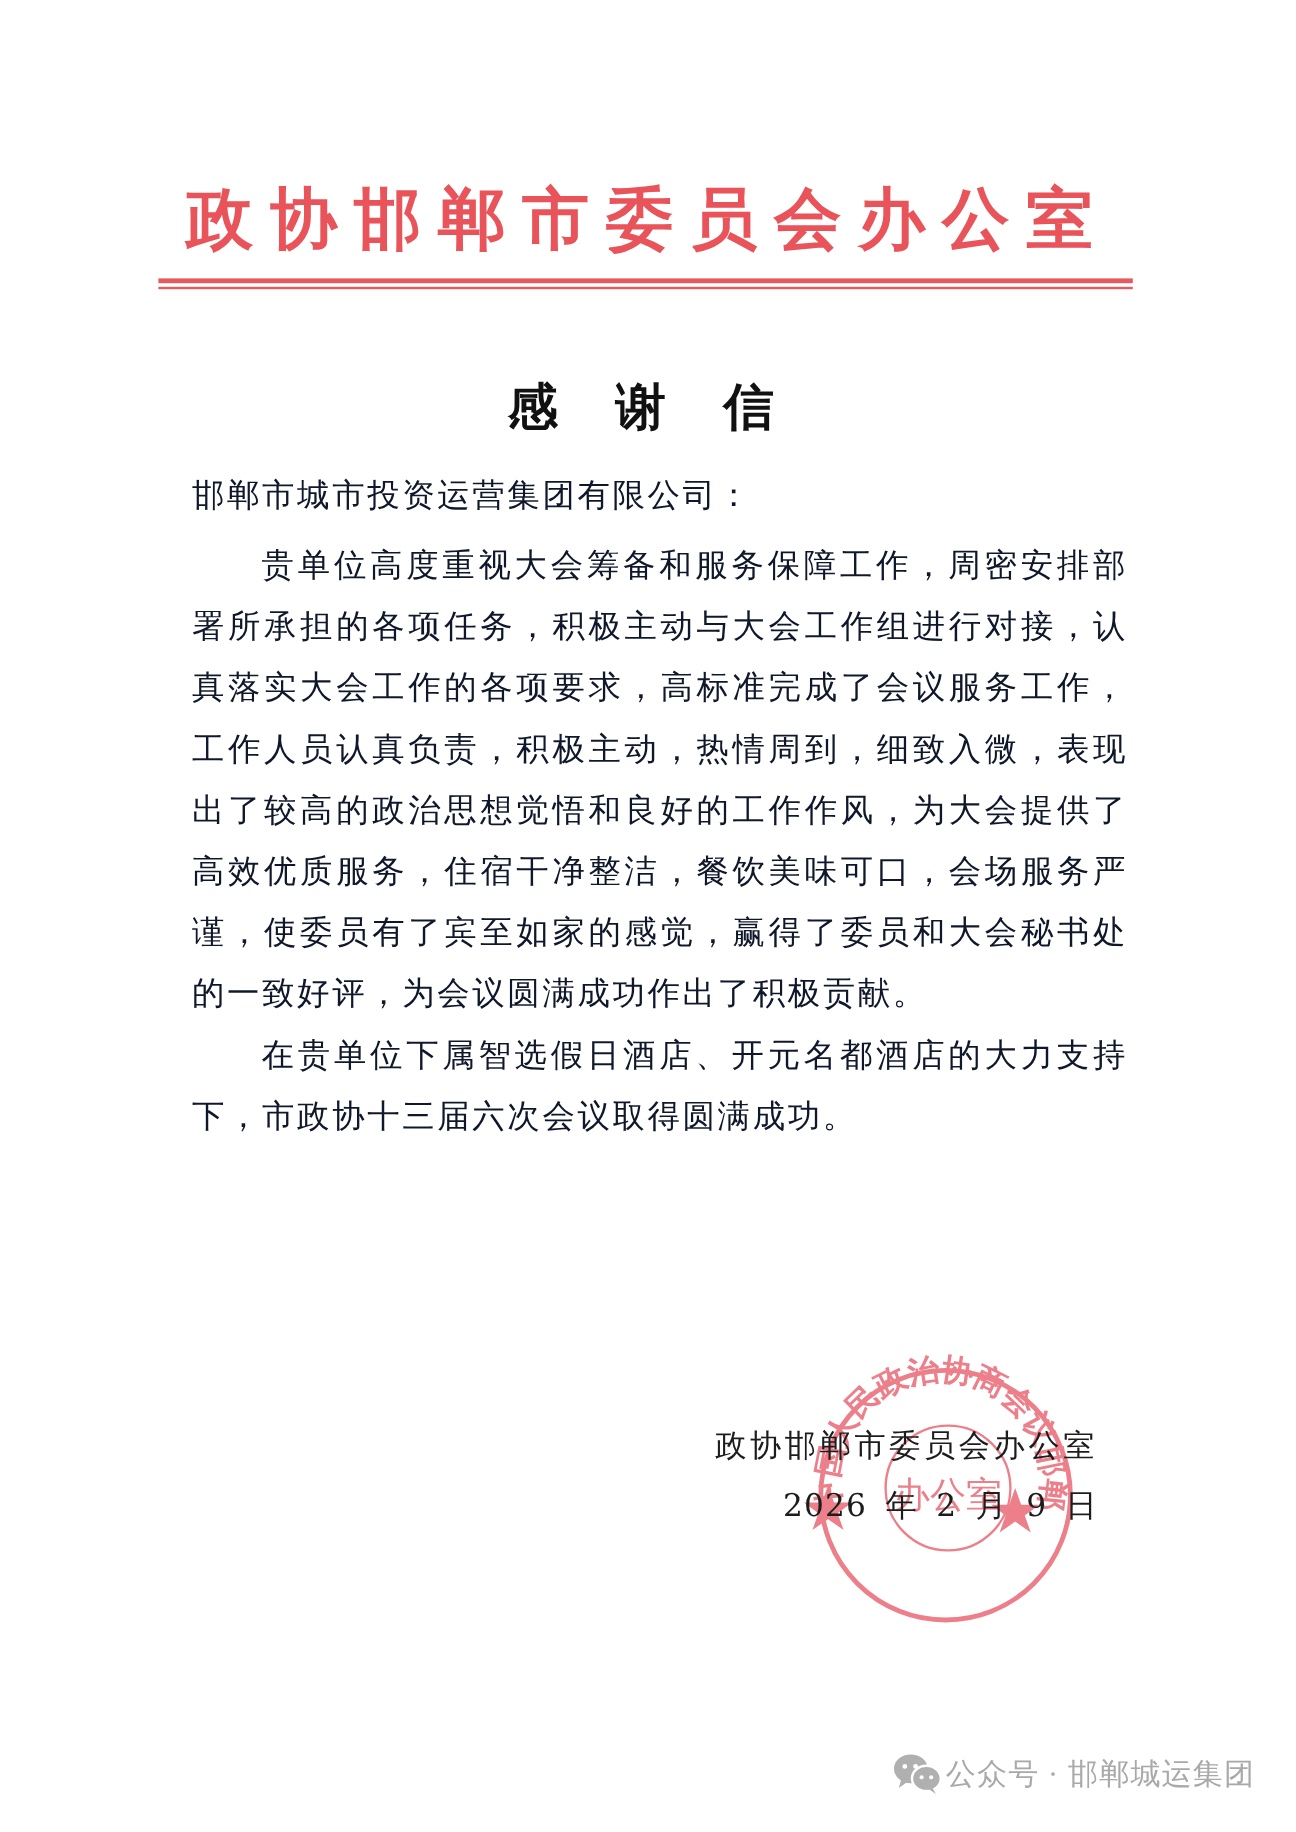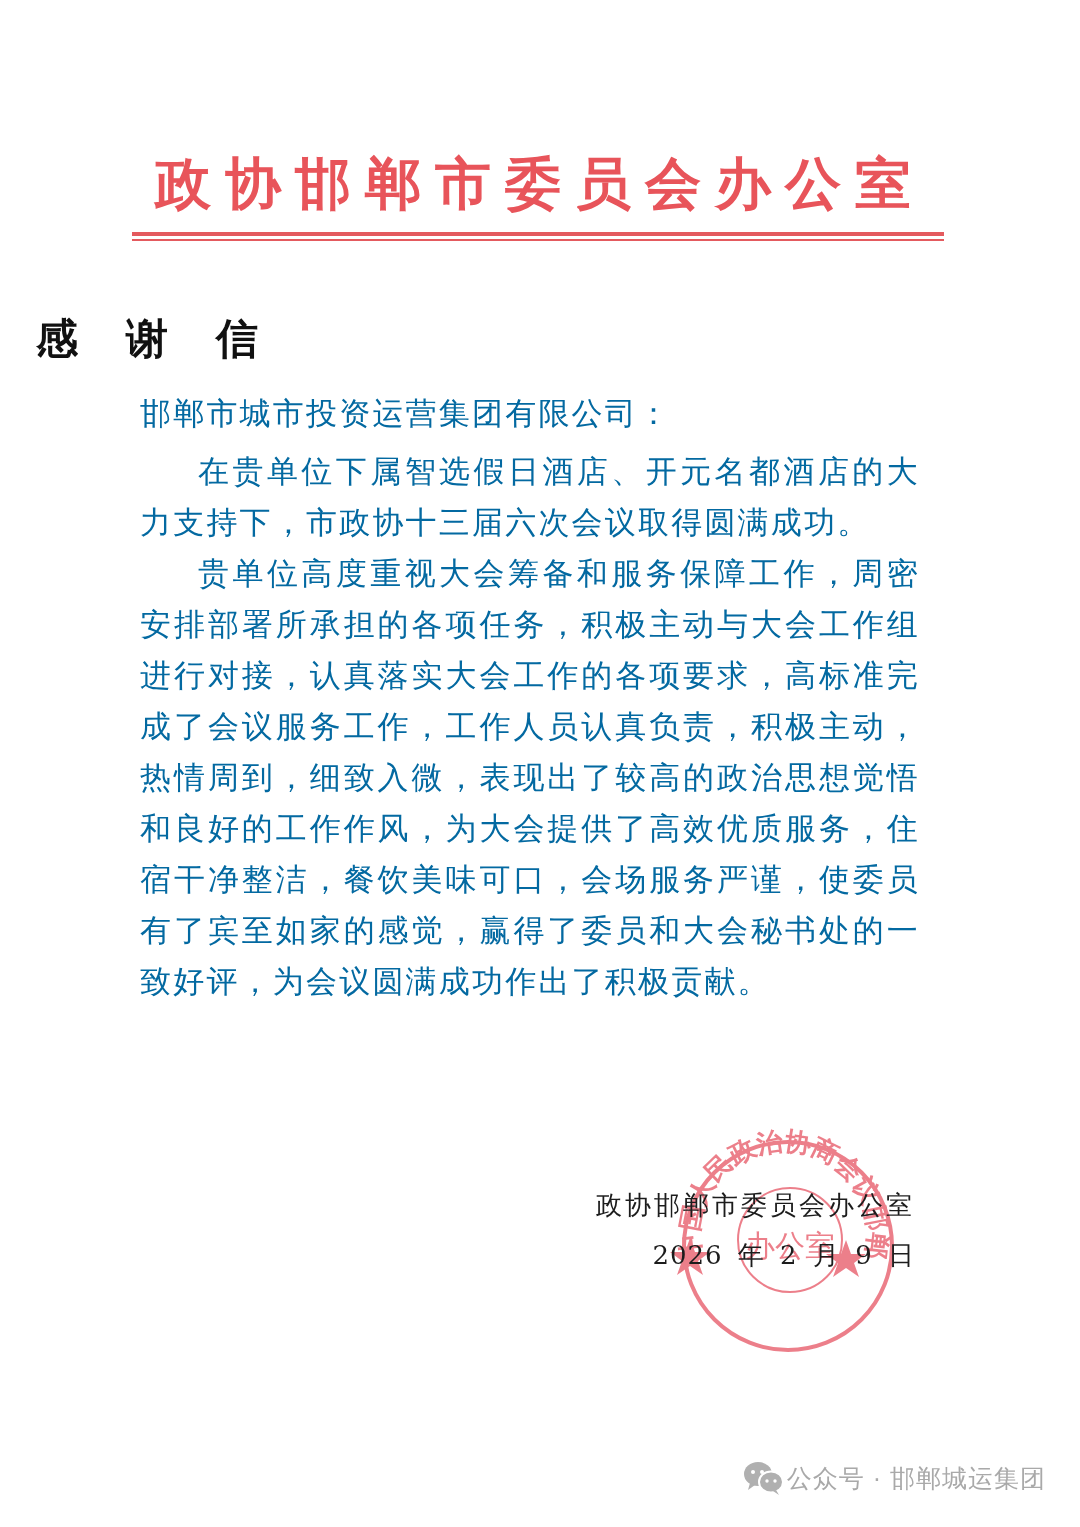--- a/index.html
+++ b/index.html
@@ -5,58 +5,58 @@
     html, body { margin: 0; padding: 0; background: #ffffff; }
     body { width: 1080px; height: 1527px; position: relative; overflow: hidden; font-family: "DejaVu Serif", serif; color: #1a1a1a; }
     .letterhead {
       position: absolute; left: 0; top: 148px; width: 1080px; text-align: center;
       font-family: "DejaVu Serif", serif; font-weight: bold; font-size: 56px;
       letter-spacing: 14px; color: #e8545a; line-height: 70px;
     }
     .rule-thick { position: absolute; left: 132px; width: 812px; top: 232px; height: 4px; background: #e45a5e; }
     .rule-thin { position: absolute; left: 132px; width: 812px; top: 239px; height: 2px; background: #e45a5e; }
     .doc-title {
-      position: absolute; left: 0; width: 1080px; top: 312px; text-align: left;
+      position: absolute; left: 0; width: 1080px; top: 312px; text-align: center;
       font-family: "DejaVu Serif", serif; font-weight: bold; font-size: 42px; line-height: 54px;
       letter-spacing: 48px; padding-left: 36px; box-sizing: border-box; color: #111;
     }
     .body-text {
-      position: absolute; left: 140px; top: 388px; width: 780px;
-      font-family: "DejaVu Sans", sans-serif; font-size: 31px; line-height: 51px;
-      letter-spacing: 2.2px; color: #0369a1;
+      position: absolute; left: 160px; top: 388px; width: 780px;
+      font-family: "DejaVu Sans", sans-serif; font-size: 27px; line-height: 51px;
+      letter-spacing: 2.2px; color: #0f172a;
     }
     .body-text p { margin: 0; text-align: justify; text-align-last: left; }
     .salutation { margin-bottom: 7px !important; }
     .indent { text-indent: 58px; }
     .signature {
       position: absolute; left: 596px; top: 1180px;
       font-family: "DejaVu Sans", sans-serif; font-size: 26px; line-height: 50px; letter-spacing: 3px; color: #1c1c1c;
       z-index: 2;
     }
     .sig-date { padding-left: 44px; font-family: "DejaVu Serif", serif; letter-spacing: 1px; word-spacing: 6px; text-align: right; }
     .seal { position: absolute; left: 660px; top: 1128px; width: 250px; height: 230px; z-index: 1; opacity: 0.8; }
     .footer {
       position: absolute; right: 34px; top: 1460px; display: flex; align-items: center; gap: 1px;
-      font-family: Liberation Sans, sans-serif; font-size: 25px; color: #a9a9a9; letter-spacing: 1px;
+      font-family: Liberation Serif, serif; font-size: 25px; color: #a9a9a9; letter-spacing: 1px;
     }
     .footer-icon { width: 44px; height: 36px; }
   </style>
 </head>
 <body>
 
 <div class="letterhead">政协邯郸市委员会办公室</div>
 <div class="rule-thick"></div>
 <div class="rule-thin"></div>
 
 <div class="doc-title">感谢信</div>
 
 <div class="body-text">
   <p class="salutation">邯郸市城市投资运营集团有限公司：</p>
+  <p class="indent">贵单位高度重视大会筹备和服务保障工作，周密安排部署所承担的各项任务，积极主动与大会工作组进行对接，认真落实大会工作的各项要求，高标准完成了会议服务工作，工作人员认真负责，积极主动，热情周到，细致入微，表现出了较高的政治思想觉悟和良好的工作作风，为大会提供了高效优质服务，住宿干净整洁，餐饮美味可口，会场服务严谨，使委员有了宾至如家的感觉，赢得了委员和大会秘书处的一致好评，为会议圆满成功作出了积极贡献。</p>
   <p class="indent">在贵单位下属智选假日酒店、开元名都酒店的大力支持下，市政协十三届六次会议取得圆满成功。</p>
-  <p class="indent">贵单位高度重视大会筹备和服务保障工作，周密安排部署所承担的各项任务，积极主动与大会工作组进行对接，认真落实大会工作的各项要求，高标准完成了会议服务工作，工作人员认真负责，积极主动，热情周到，细致入微，表现出了较高的政治思想觉悟和良好的工作作风，为大会提供了高效优质服务，住宿干净整洁，餐饮美味可口，会场服务严谨，使委员有了宾至如家的感觉，赢得了委员和大会秘书处的一致好评，为会议圆满成功作出了积极贡献。</p>
 </div>
 
 <svg class="seal" viewBox="0 0 250 230">
   <defs>
     <path id="sealArc" d="M 42 130 A 85 85 0 1 1 208 120"></path>
   </defs>
   <g fill="none" stroke="#e8606e">
     <ellipse cx="128" cy="118" rx="104" ry="104" stroke-width="4"></ellipse>
     <ellipse cx="130" cy="112" rx="52" ry="52" stroke-width="2"></ellipse>
   </g>

